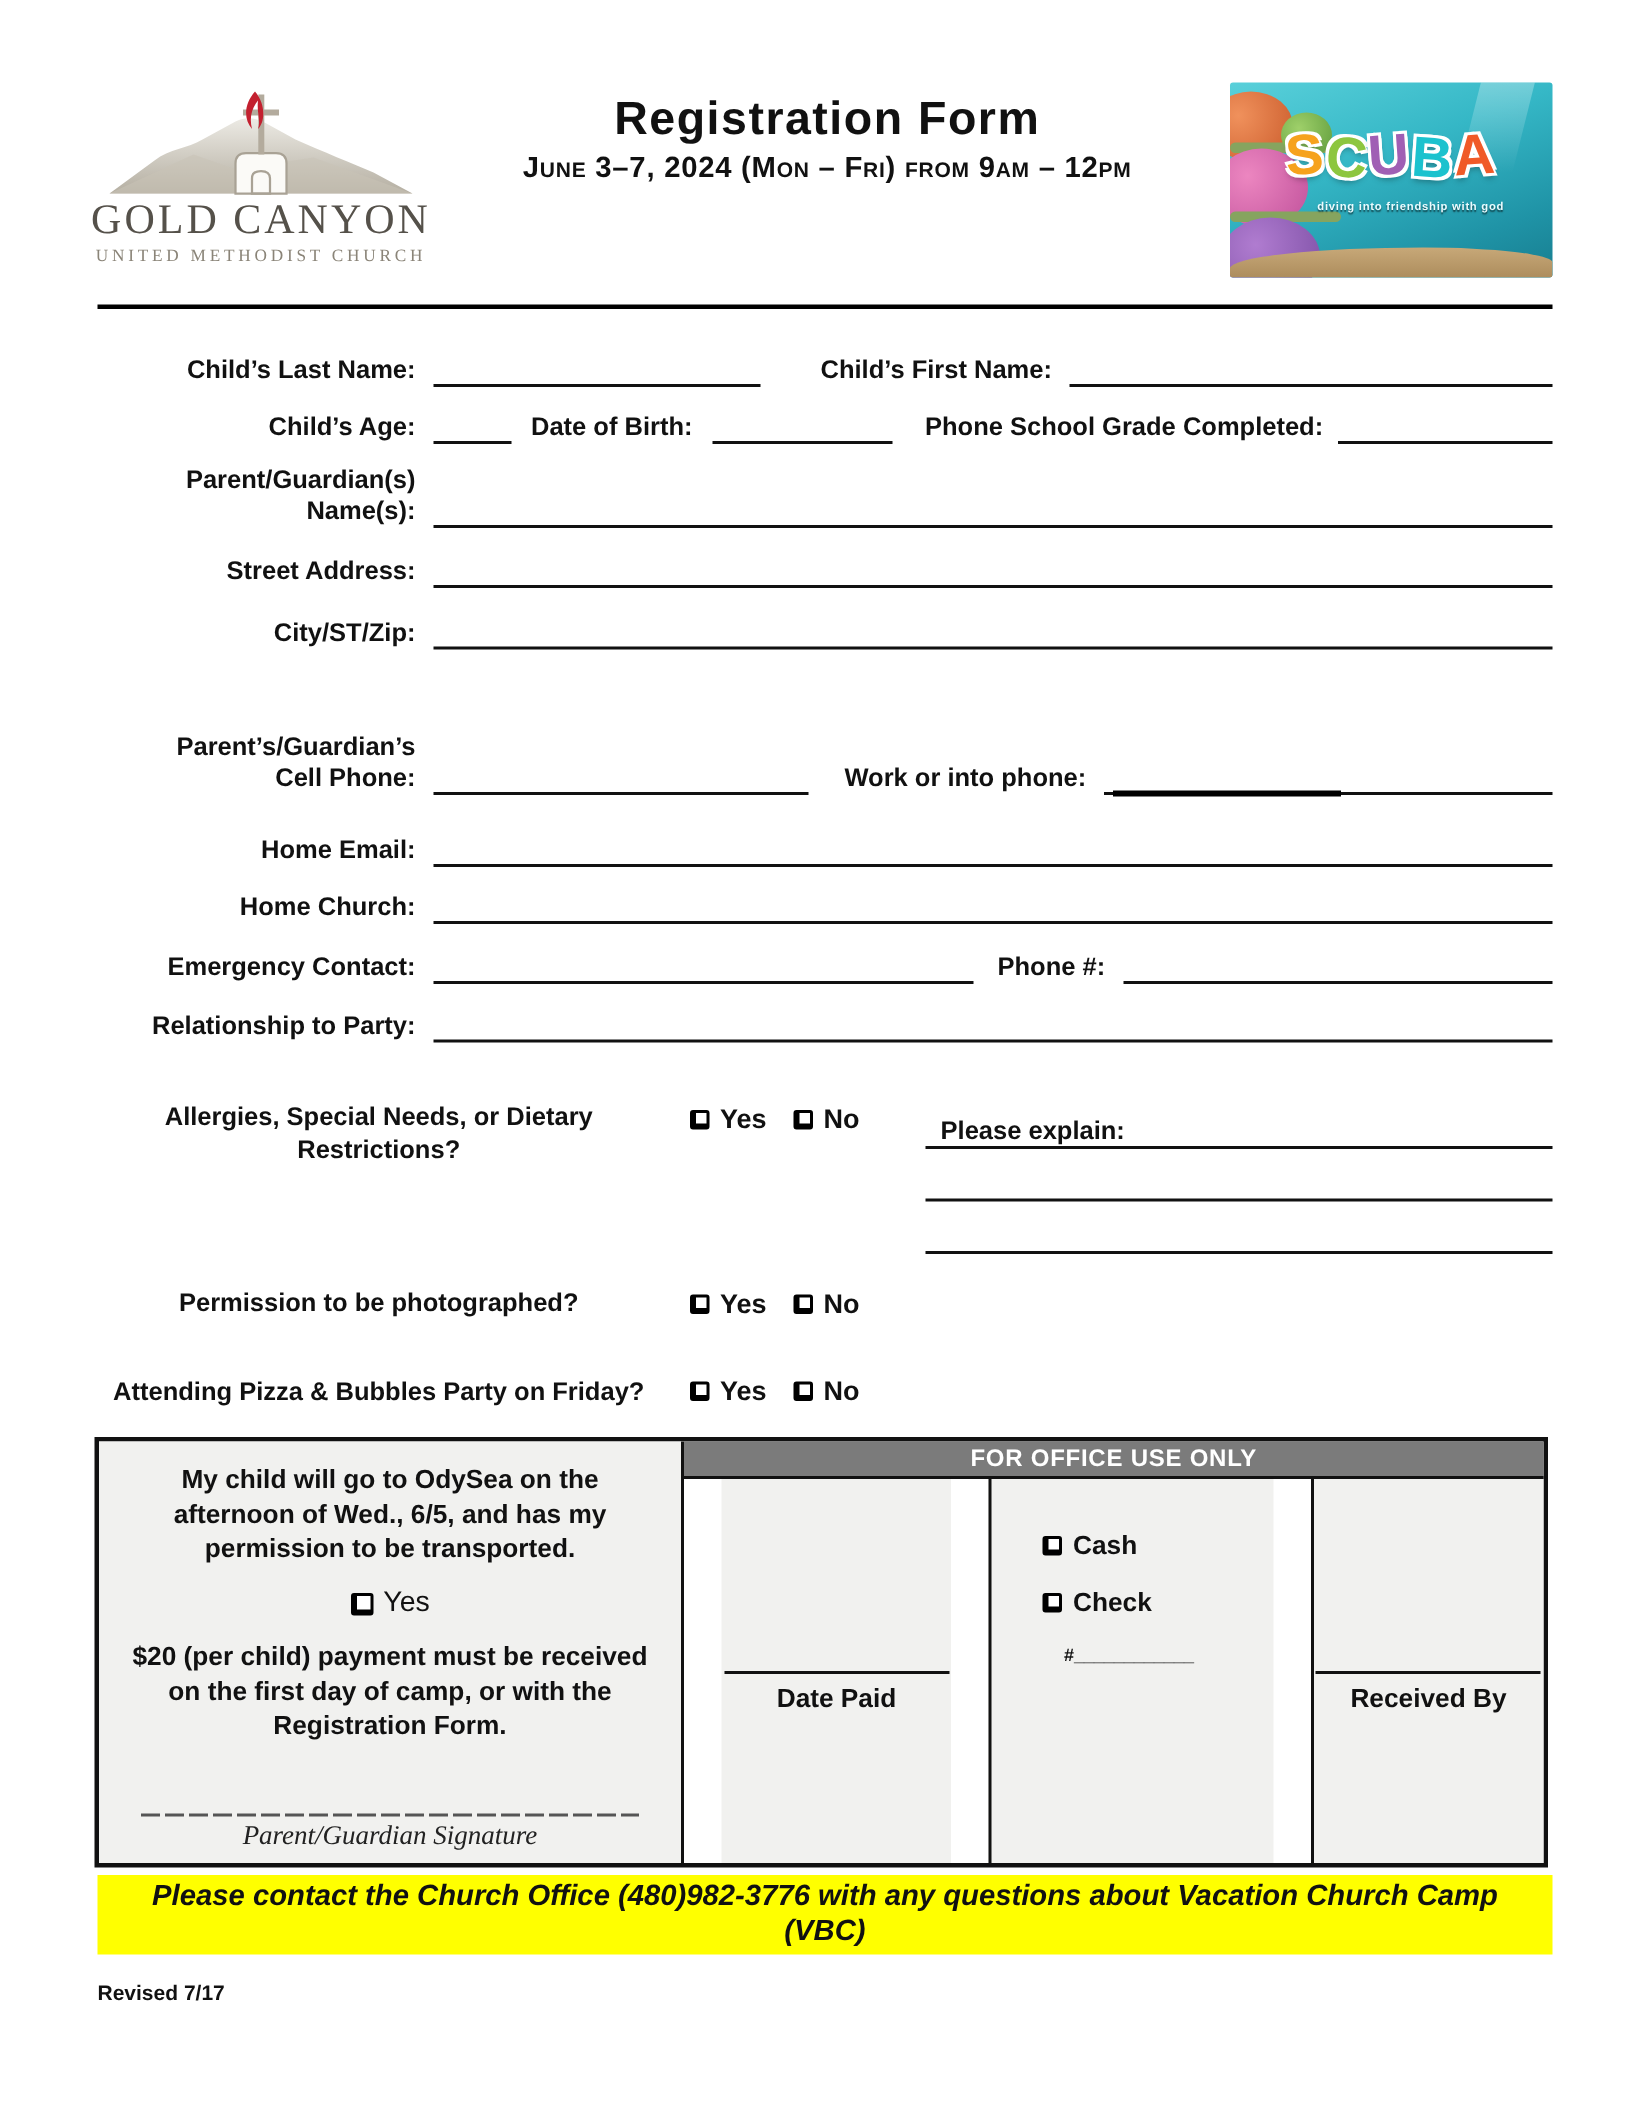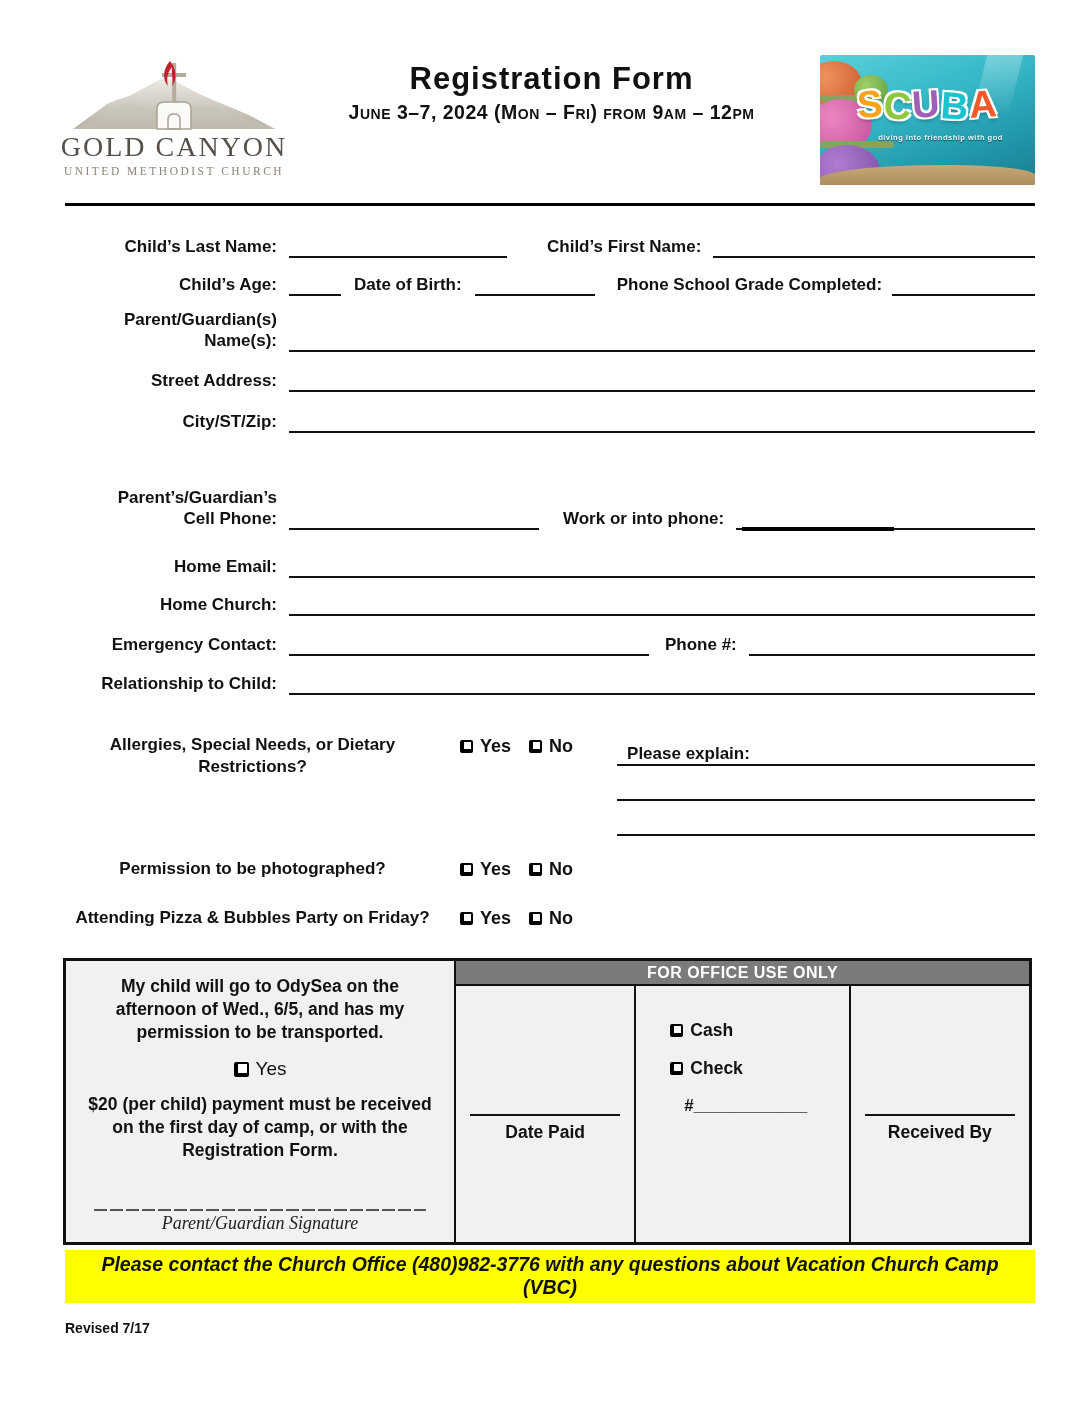--- a/index.html
+++ b/index.html
@@ -61,28 +61,28 @@
   .office-left p { font-weight:bold; font-size:17.5px; line-height:1.32; }
   .office-yes { display:flex; align-items:center; justify-content:center; margin:14px 0 13px; }
   .office-yes .cbx { width:15px; height:15px; }
   .office-yes .cbx-lbl { font-size:19px; font-weight:normal; }
   .sig-wrap { margin-top:auto; width:92%; text-align:center; }
   .sig-line { height:2px; background:repeating-linear-gradient(90deg,#555 0 13px,rgba(0,0,0,0) 13px 16px); margin-bottom:2px; }
   .sig-lbl { font-family:"Liberation Serif","DejaVu Serif",serif; font-style:italic; font-size:18px; color:#222; }
   .office-right { flex:1 1 auto; display:flex; flex-direction:column; }
   .office-head { height:25px; background:var(--table-header-gray,#7b7b7b); color:#fff; font-weight:bold; font-size:16px; text-align:center; line-height:24px; border-bottom:2px solid #111; letter-spacing:.5px; }
   .office-cells { flex:1; display:flex; }
-  .ocell { flex:1 1 0; background:var(--table-cell-bg,#f1f1ef); display:flex; flex-direction:column; align-items:center; justify-content:center; padding-top:28px; }
+  .ocell { flex:1 1 0; background:var(--table-cell-bg,#f1f1ef); display:flex; flex-direction:column; align-items:center; justify-content:center; padding-top:28px;margin-left:25px; }
   .ocell + .ocell { border-left:2px solid #111; }
   .ocell-line { width:150px; border-bottom:2px solid #111; margin-bottom:6px; }
   .ocell-lbl { font-weight:bold; font-size:17.5px; }
   .pay-cell { align-items:flex-start; padding:34px 0 0 34px; justify-content:flex-start; gap:17px; }
   .pay-row { display:flex; align-items:center; }
   .pay-row .cbx-lbl { font-size:17.5px; }
-  .check-num { font-weight:bold; font-size:17px; padding-left:14px; }
+  .check-num { font-weight:bold; font-size:12px; padding-left:14px; }
   
   .notice { position:absolute; top:1250px; left:65px; width:970px; text-align:center; }
   .notice span { display:inline-block; background:var(--highlight-yellow,#ffff00); font-weight:bold; font-style:italic; font-size:19.5px; padding:3px 8px 4px; }
   .revised { position:absolute; top:1320px; left:65px; font-weight:bold; font-size:14px; }
 </style>
 </head>
 <body>
 
 <div class="page">
 
@@ -186,21 +186,21 @@
     </div>
 
     <div class="row h30" style="margin-top:10px">
       <div class="lbl lblcol">Emergency Contact:</div>
       <div class="bl" style="flex:0 0 360px;margin-left:12px"></div>
       <div class="lbl" style="margin-left:16px">Phone #:</div>
       <div class="bl grow" style="margin-left:12px"></div>
     </div>
 
     <div class="row h30" style="margin-top:9px">
-      <div class="lbl lblcol">Relationship to Child:</div>
+      <div class="lbl lblcol">Relationship to Party:</div>
       <div class="bl grow" style="margin-left:12px"></div>
     </div>
 
     <div class="row" style="margin-top:35px;align-items:flex-start;height:112px">
       <div class="q-col" style="padding-top:4px">Allergies, Special Needs, or Dietary
 Restrictions?</div>
       <div class="cbx-group" style="margin-left:20px;margin-top:6px">
         <span class="cbx"></span>
         <span class="cbx-lbl">Yes</span>
         <span class="cbx" style="margin-left:18px"></span>
@@ -218,21 +218,21 @@
     <div class="row" style="margin-top:12px;align-items:center;height:30px">
       <div class="q-col">Permission to be photographed?</div>
       <div class="cbx-group" style="margin-left:20px">
         <span class="cbx"></span>
         <span class="cbx-lbl">Yes</span>
         <span class="cbx" style="margin-left:18px"></span>
         <span class="cbx-lbl">No</span>
       </div>
     </div>
 
-    <div class="row" style="margin-top:15px;align-items:flex-end;height:30px">
+    <div class="row" style="margin-top:33px;align-items:flex-start;height:30px">
       <div class="q-col">Attending Pizza &amp; Bubbles Party on Friday?</div>
       <div class="cbx-group" style="margin-left:20px">
         <span class="cbx"></span>
         <span class="cbx-lbl">Yes</span>
         <span class="cbx" style="margin-left:18px"></span>
         <span class="cbx-lbl">No</span>
       </div>
     </div>
   </div>
 

